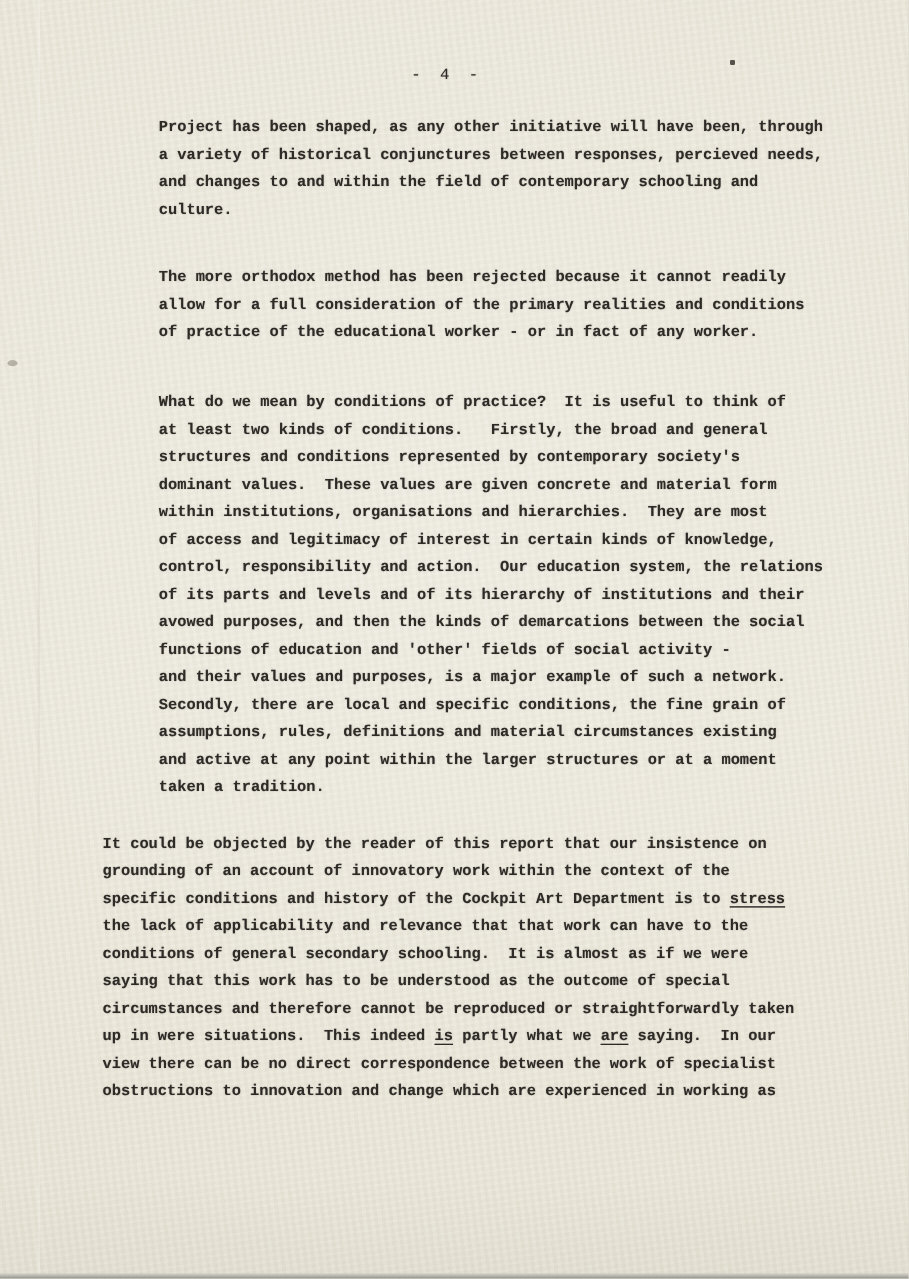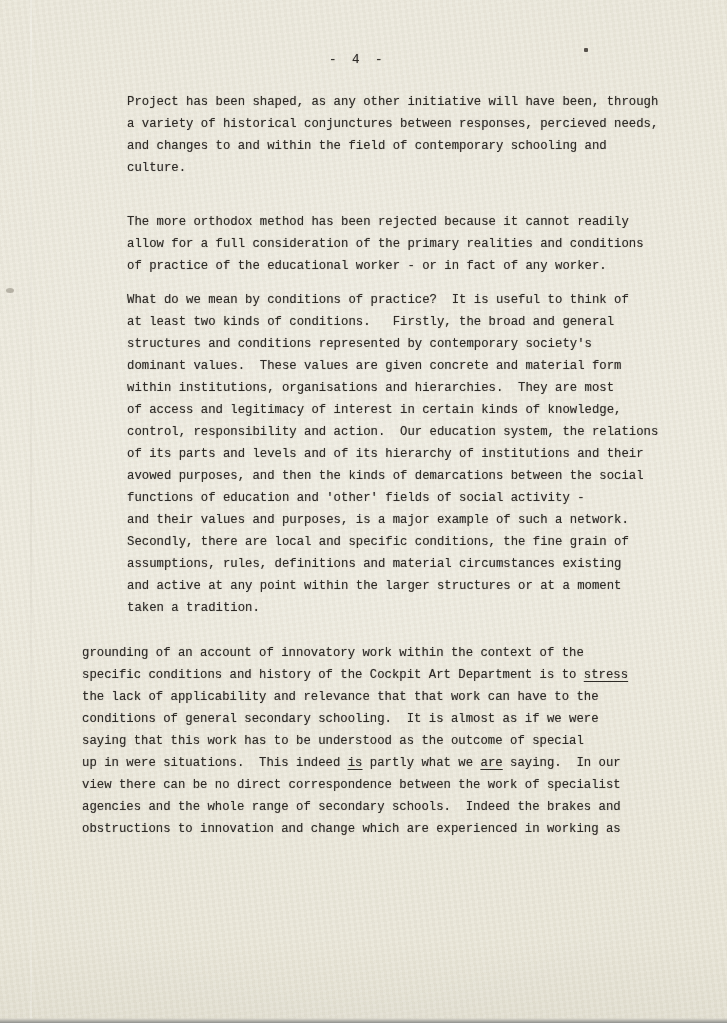--- a/index.html
+++ b/index.html
@@ -34,23 +34,23 @@
     left: 82px;
     top: 91px;
     width: 600px;
     font-size: 12.3px;
     line-height: 22px;
     text-shadow: 0 0 1px rgba(46,43,39,0.45);
   }
   .paragraph { margin: 0; }
   .paragraph.body { margin-left: 45px; }
   .paragraph.p2 { margin-top: 32px; }
-  .paragraph.p3 { margin-top: 12px; }
+  .paragraph.p3 { margin-top: 34px; }
   .paragraph.p4 { margin-top: 23px; }
-  .line { white-space: pre; }
+  .line { white-space: pre; font-weight: bold; }
   .line u {
     text-decoration: underline;
     text-underline-offset: 3px;
     text-decoration-thickness: 1px;
     margin-top: 45px;
   }
   .ink-speck {
     position: absolute;
     left: 584px;
     top: 48px;
@@ -117,25 +117,26 @@
         <div class="line"><span>of its parts and levels and of its hierarchy of institutions and their</span></div>
         <div class="line"><span>avowed purposes, and then the kinds of demarcations between the social</span></div>
         <div class="line"><span>functions of education and 'other' fields of social activity -</span></div>
         <div class="line"><span>and their values and purposes, is a major example of such a network.</span></div>
         <div class="line"><span>Secondly, there are local and specific conditions, the fine grain of</span></div>
         <div class="line"><span>assumptions, rules, definitions and material circumstances existing</span></div>
         <div class="line"><span>and active at any point within the larger structures or at a moment</span></div>
         <div class="line"><span>taken a tradition.</span></div>
       </div>
       <div class="paragraph flush p4">
+        <div class="line"><span>It could be objected by the reader of this report that our insistence on</span></div>
         <div class="line"><span>grounding of an account of innovatory work within the context of the</span></div>
         <div class="line"><span>specific conditions and history of the Cockpit Art Department is to </span><u>stress</u><span></span></div>
         <div class="line"><span>the lack of applicability and relevance that that work can have to the</span></div>
         <div class="line"><span>conditions of general secondary schooling.  It is almost as if we were</span></div>
         <div class="line"><span>saying that this work has to be understood as the outcome of special</span></div>
+        <div class="line"><span>circumstances and therefore cannot be reproduced or straightforwardly taken</span></div>
         <div class="line"><span>up in were situations.  This indeed </span><u>is</u><span> partly what we </span><u>are</u><span> saying.  In our</span></div>
         <div class="line"><span>view there can be no direct correspondence between the work of specialist</span></div>
-        <div class="line"><span>agencies and the whole range of secondary schools.  Indeed the brakes and</span></div>
         <div class="line"><span>obstructions to innovation and change which are experienced in working as</span></div>
       </div>
     </div>
   <div class="paper-edge"></div>
 </div>
 
 </body></html>

